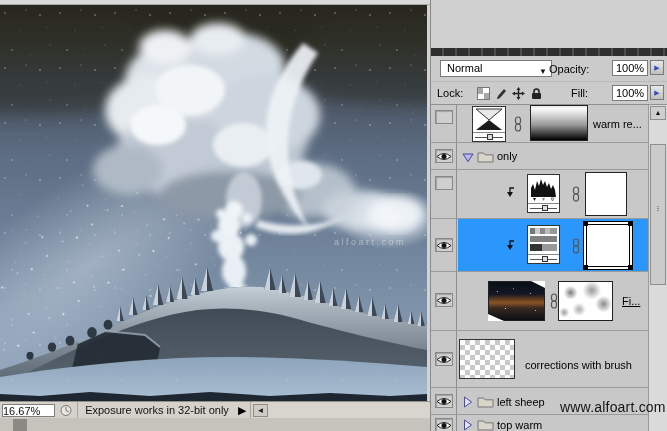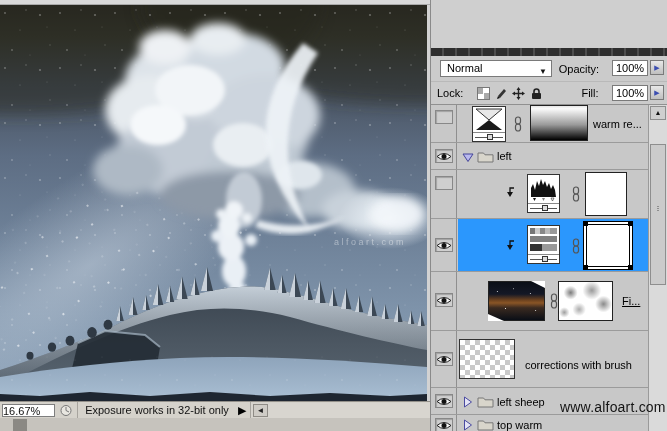--- a/index.html
+++ b/index.html
@@ -24,21 +24,21 @@
   #hscroll-left{position:absolute;left:2px;top:1px;width:15px;height:13px;background:#cfccc6;border:1px solid #8f8c86;font-size:8px;line-height:11px;text-align:center;color:#222;}
   #below-strip{position:absolute;left:0;top:418px;width:430px;height:13px;background:#c6c3bd;}
   #below-block{position:absolute;left:13px;top:419px;width:14px;height:12px;background:#8b8984;}
 
   
   #layers-panel{position:absolute;left:431px;top:0;width:236px;height:431px;background:#cbcbcb;font-size:11px;color:#000;margin-top:48px;}
   #panel-topstrip{position:absolute;left:0;top:0;width:236px;height:8px;background:repeating-linear-gradient(90deg,#2e2e2e 0 11px,#4d4d4d 11px 13px);}
   #blend-row{position:absolute;left:0;top:8px;width:236px;height:25px;}
   #blend-select{position:absolute;left:9px;top:4px;width:112px;height:17px;background:#fff;border:1px solid #7a7a7a;line-height:15px;padding-left:6px;}
   #blend-arrow{position:absolute;right:4px;top:3px;font-size:8px;color:#111;}
-  .fieldlabel{position:absolute;top:7px;text-align:center;}
+  .fieldlabel{position:absolute;top:7px;text-align:left;}
   #opacity-label{left:118px;width:60px;}
   #opacity-box{position:absolute;left:181px;top:4px;width:36px;height:16px;background:#fff;border:1px solid #7a7a7a;text-align:center;line-height:14px;}
   .popup-btn{position:absolute;left:219px;width:14px;height:15px;background:linear-gradient(#e8e8e8,#bfbfbf);border:1px solid #7a7a7a;font-size:7px;color:#3b4db0;text-align:center;line-height:13px;}
   #opacity-btn{top:4px;}
   #lock-row{position:absolute;left:0;top:33px;width:236px;height:23px;border-top:1px solid #b9b9b9;}
   #lock-label{left:6px;width:32px;text-align:left;position:absolute;top:5px;}
   .lock-icon{position:absolute;top:5px;width:13px;height:13px;}
   #fill-label{left:140px;width:38px;top:5px;}
   #fill-box{position:absolute;left:181px;top:3px;width:36px;height:16px;background:#fff;border:1px solid #7a7a7a;text-align:center;line-height:14px;}
   #fill-btn{top:3px;}
@@ -349,21 +349,21 @@
               <circle cx="8" cy="5.5" r="2.5" fill="#111"></circle>
             </svg>
           </div>
         </div>
         <svg class="grouptri" style="left:31px;top:9px;" viewBox="0 0 12 10">
           <path d="M1 1 H11 L6 8.5 Z" fill="#b9b9ee" stroke="#44449a" stroke-width="1"></path>
         </svg>
         <svg class="foldericon" style="left:46px;top:7px;" viewBox="0 0 17 13">
           <path d="M1 12 V3 H6.5 L8 4.8 H16 V12 Z" fill="#d8d5cb" stroke="#777" stroke-width="1"></path>
         </svg>
-        <span class="lname" style="left:66px;top:7px;">left</span>
+        <span class="lname" style="left:66px;top:7px;">only</span>
       </div>
 
       <div class="lrow" style="height:49px;">
         <div class="eyecell">
             <div class="eyebox" style="top:6px;"></div>
           </div>
         <svg class="cliparrow" style="left:74px;top:17px;" viewBox="0 0 10 11">
           <path d="M9 1 H5 V5.5" fill="none" stroke="#111" stroke-width="1.3"></path>
           <path d="M2 5 H8 L5 10 Z" fill="#111"></path>
         </svg>

